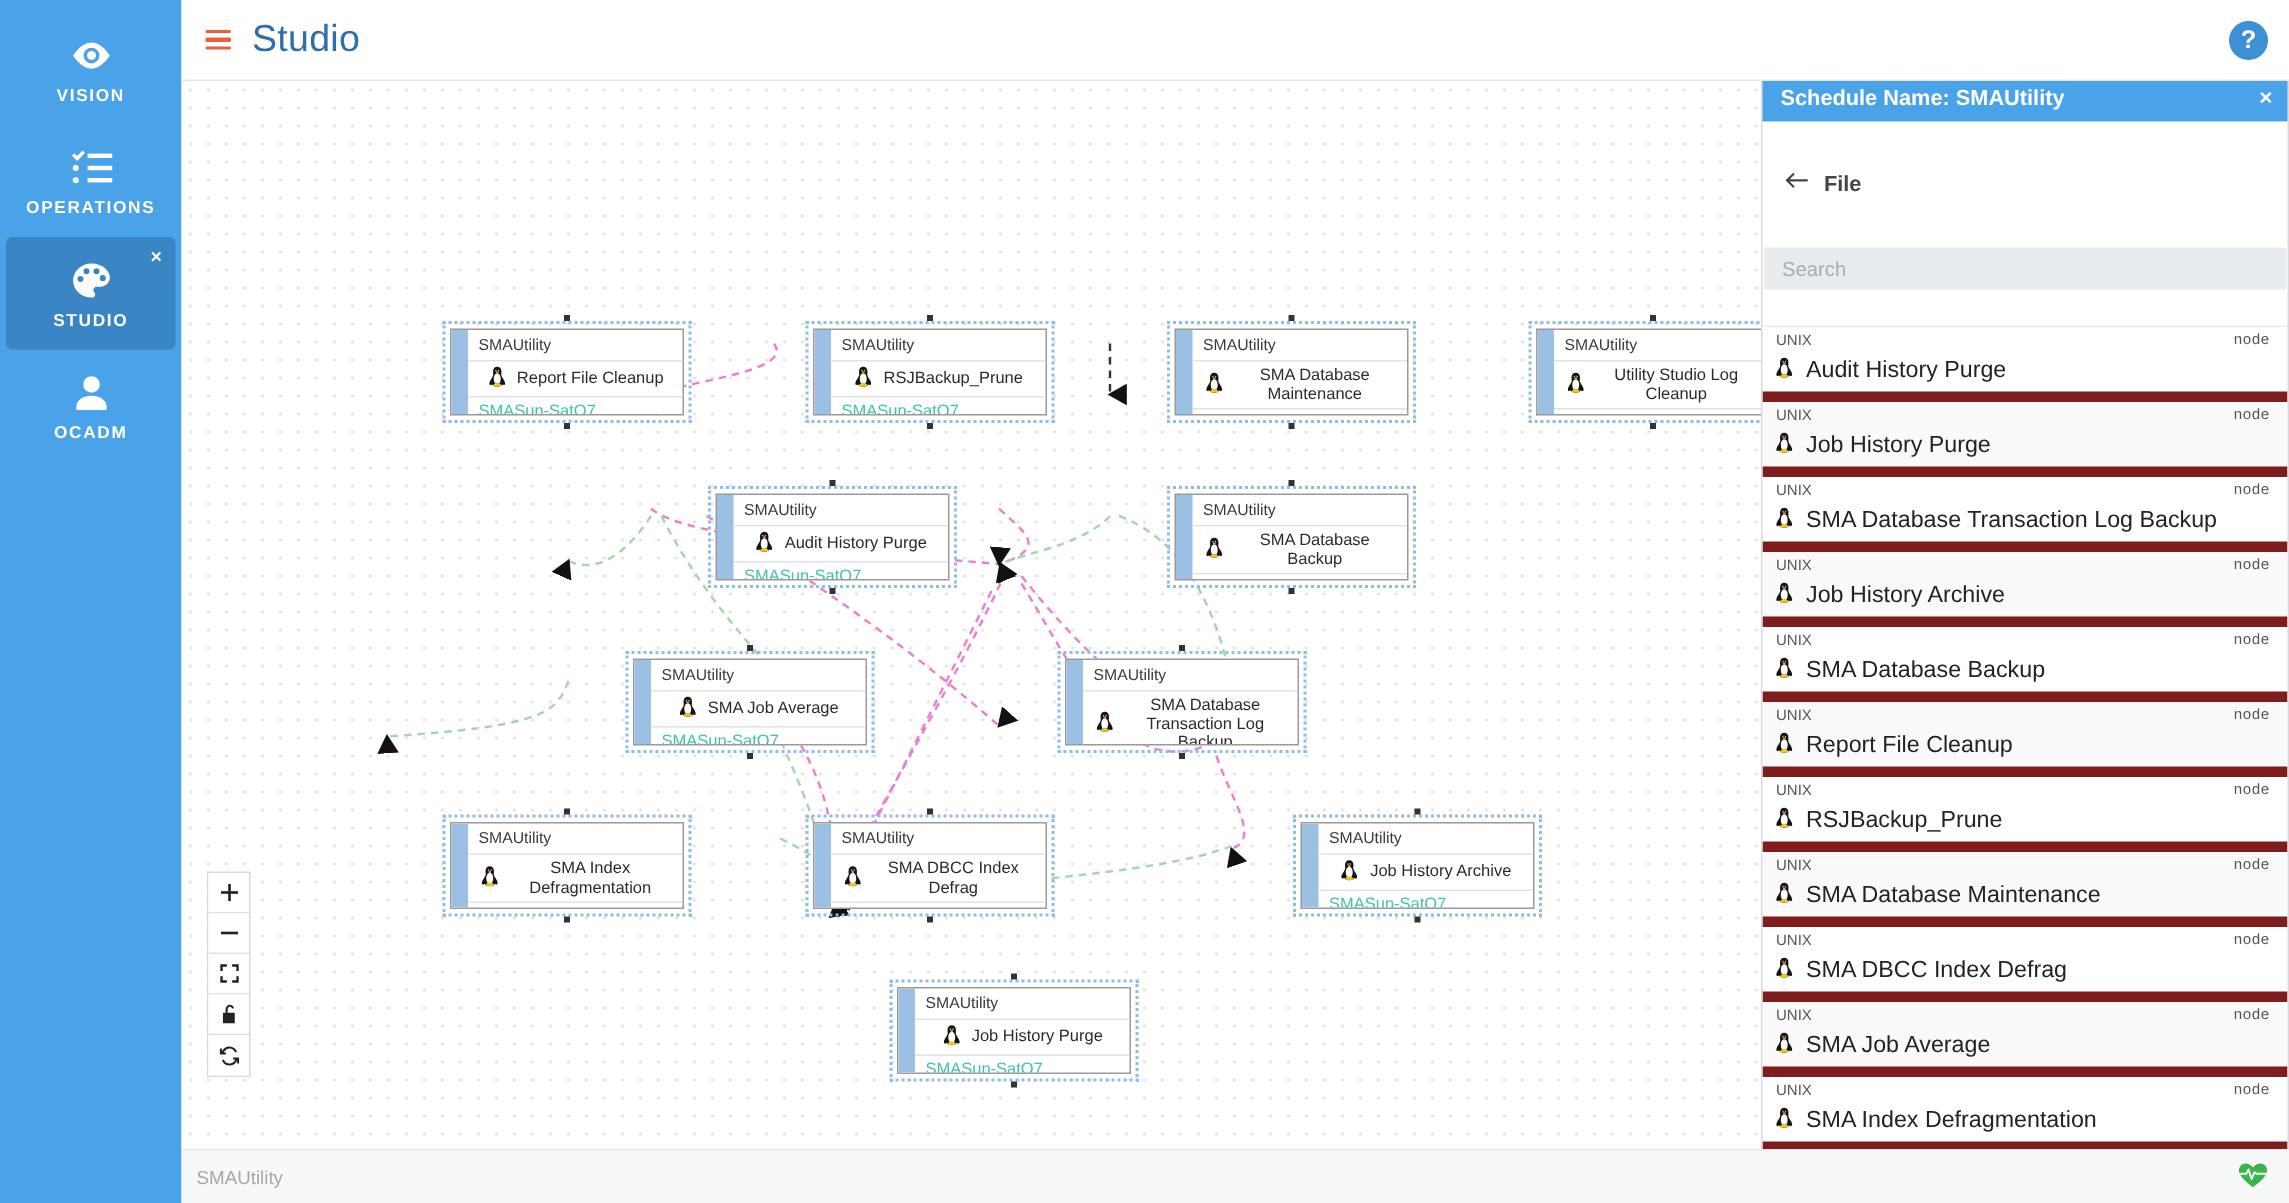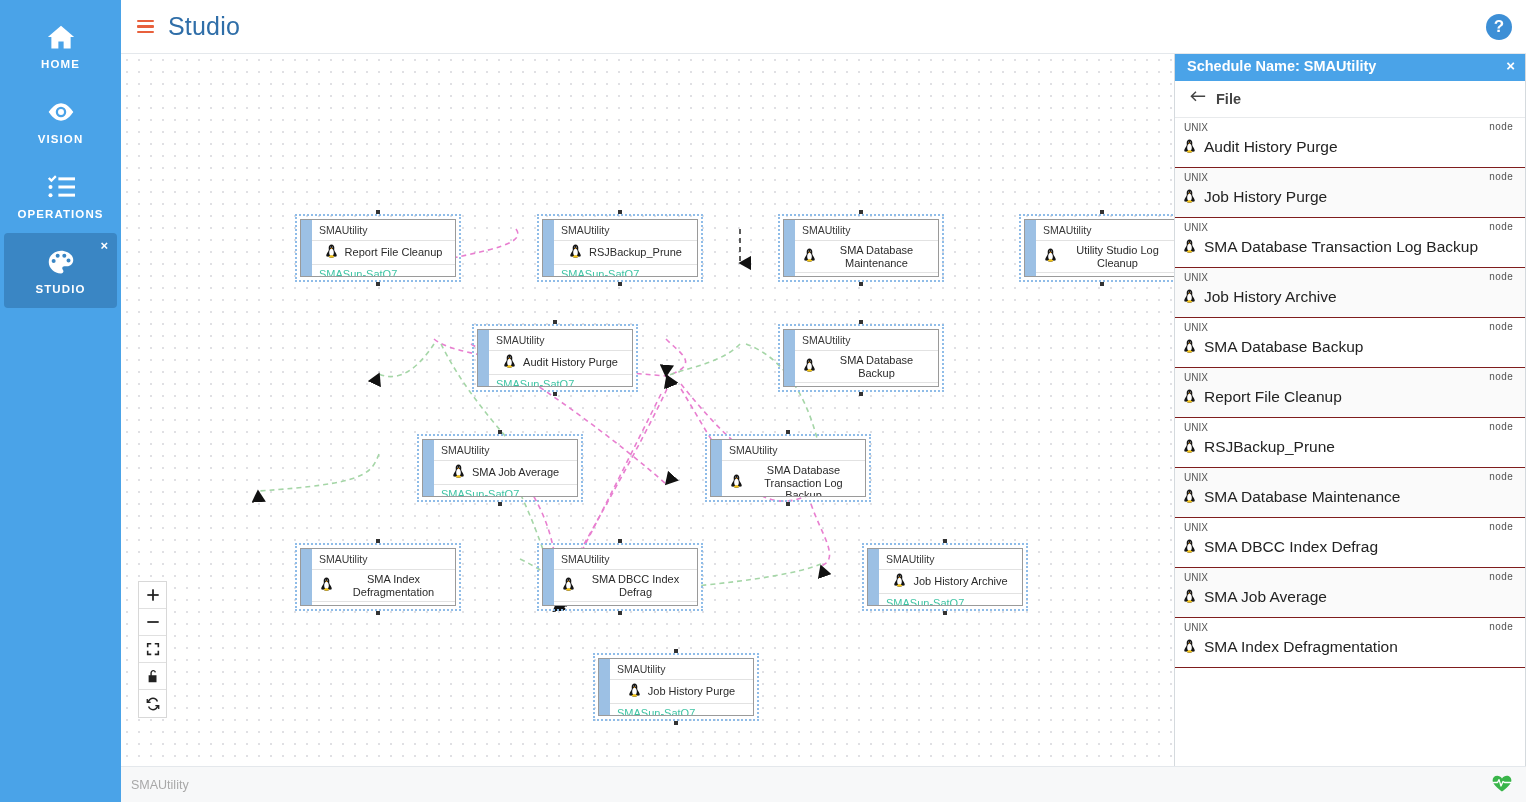--- a/index.html
+++ b/index.html
@@ -99,21 +99,21 @@
     position: absolute; left: 121px; bottom: 0; right: 0; height: 36px;
     background: #f7f8f9; border-top: 1px solid #e4e8ec;
     display: flex; align-items: center; padding: 0 14px 0 10px; z-index: 6;
   }
   #status-text { font-size: 12.5px; color: #a8a8a8; }
   #heartbeat { margin-left: auto; color: #39b54a; font-size: 17px; line-height: 1; }
 
   
   #panel {
     position: absolute; right: 0; top: 49px; width: 352px; height: 723px;
-    background: #ffffff; border: 1px solid #d5dade; display: flex; flex-direction: column; z-index: 5;
+    background: #ffffff; border: 1px solid #d5dade; display: flex; flex-direction: column; z-index: 5; gap: 24px;
   }
   #panel-head {
     height: 31px; background: #4aa3e8; color: #fff; display: flex; align-items: center;
     padding: 0 10px 0 12px; flex: 0 0 31px;
   }
   #panel-title { font-size: 14.5px; font-weight: bold; }
   #panel-close { margin-left: auto; font-size: 15px; font-weight: bold; cursor: pointer; line-height: 1; }
   #panel-back {
     height: 36px; display: flex; align-items: center; gap: 10px; padding: 0 14px;
     flex: 0 0 36px; cursor: pointer;
@@ -125,49 +125,41 @@
     padding: 0 12px; flex: 0 0 28px; cursor: text;
   }
   #search-field span { font-size: 13.5px; color: #a6adb4; }
 
   #job-list { flex: 1; overflow-y: scroll; border-top: 1px solid #e8eaec; }
   #job-list::-webkit-scrollbar { width: 11px; }
   #job-list::-webkit-scrollbar-track { background: #f2f3f4; }
   #job-list::-webkit-scrollbar-thumb { background: #bfc3c7; }
   .job-row {
     position: relative; height: 50px; padding: 4px 12px 0 8px;
-    border-bottom: 1px solid #7f1d1d; cursor: pointer;
+    border-bottom: 7px solid #7f1d1d; cursor: pointer;
   }
   .job-row:nth-child(even) { background: #fafafa; }
   .job-meta-l { position: absolute; left: 9px; top: 4px; font-size: 10px; color: #555; }
   .job-meta-r { position: absolute; right: 12px; top: 4px; font-size: 10px; color: #555; font-family: Liberation Mono, monospace; }
   .job-title { display: flex; align-items: center; gap: 8px; padding-top: 16px; }
   .job-title .tux { font-size: 15px; line-height: 1; }
   .job-title span.txt { font-size: 15.5px; color: #232323; }
 
   #panel-foot { flex: 0 0 auto; }
   .foot-btn {
     height: 32px; display: flex; align-items: center; padding: 0 14px;
     font-size: 15px; color: #222; border-top: 1px solid #e4e6e8; cursor: pointer; background: #fff;
   }
 </style>
 </head>
 <body>
 
 <div id="app">
 
   <nav id="sidebar">
-      <div class="nav-item">
-        <span class="nav-icon">
-          <svg viewBox="0 0 32 32">
-            <path d="M16 3 1 16h4v13h8v-8h6v8h8V16h4z"></path>
-          </svg>
-        </span>
-        <span class="nav-label">HOME</span>
-      </div>
       <div class="nav-item">
         <span class="nav-icon">
           <svg viewBox="0 0 32 32">
             <path d="M16 6C8 6 2 16 2 16s6 10 14 10 14-10 14-10S24 6 16 6zm0 16a6 6 0 1 1 0-12 6 6 0 0 1 0 12z"></path>
             <circle cx="16" cy="16" r="3.4"></circle>
           </svg>
         </span>
         <span class="nav-label">VISION</span>
       </div>
       <div class="nav-item">
@@ -184,20 +176,29 @@
         <span class="nav-label">OPERATIONS</span>
       </div>
       <div class="nav-item active">
         <span class="nav-icon">
           <svg viewBox="0 0 32 32">
             <path d="M16 3C8.3 3 2 8.8 2 16s6.3 13 14 13c1.8 0 2.8-1.1 2.8-2.4 0-.7-.3-1.2-.7-1.7-.4-.5-.7-1-.7-1.7 0-1.3 1.1-2.4 2.5-2.4h2.9c4 0 7.2-3.2 7.2-7.2C30 8.2 23.7 3 16 3zM7.6 17.2a2.3 2.3 0 1 1 0-4.6 2.3 2.3 0 0 1 0 4.6zm4.6-6a2.3 2.3 0 1 1 0-4.6 2.3 2.3 0 0 1 0 4.6zm7.6 0a2.3 2.3 0 1 1 0-4.6 2.3 2.3 0 0 1 0 4.6zm4.8 5.3a2.3 2.3 0 1 1 0-4.6 2.3 2.3 0 0 1 0 4.6z"></path>
           </svg>
         </span>
         <span class="nav-label">STUDIO</span>
         <span class="nav-close">×</span>
+      </div>
+      <div class="nav-item">
+        <span class="nav-icon">
+          <svg viewBox="0 0 32 32">
+            <circle cx="16" cy="9.5" r="6.3"></circle>
+            <path d="M16 18c-6.4 0-11.5 3.6-11.5 8v3h23v-3c0-4.4-5.1-8-11.5-8z"></path>
+          </svg>
+        </span>
+        <span class="nav-label">OCADM</span>
       </div>
     </nav>
 
   <header id="topbar">
     <div id="hamburger">
         <i></i>
         <i></i>
         <i></i>
       </div>
     <div id="page-title">Studio</div>
@@ -587,20 +588,23 @@
       <span id="panel-close">×</span>
     </div>
     <div id="panel-back">
       <span>
         <svg viewBox="0 0 20 16">
             <path d="M7.6,1.2L8.8,2.4L4.9,6.3H19v1.7H4.9l3.9,3.9l-1.2,1.2L1.6,7.1L7.6,1.2z"></path>
           </svg>
       </span>
       <span id="back-label">File</span>
     </div>
+    <div id="search-field">
+      <span>Search</span>
+    </div>
     <div id="job-list">
         <div class="job-row">
           <span class="job-meta-l">UNIX</span>
           <span class="job-meta-r">node</span>
           <div class="job-title">
             <span class="tux"><svg width="13" height="15" viewBox="0 0 26 30" aria-hidden="true">
                 <path d="M13 1c-3.4 0-5.6 2.6-5.6 6.3 0 2 .2 3 .2 4.4 0 1.6-1.1 3.1-2.2 4.9C4 18.8 2.5 21 2.5 23.2c0 1.3.7 2.1 1.8 2.1.8 0 1.5-.3 2.2-.7.3 1.6 2.6 2.9 6.5 2.9s6.2-1.3 6.5-2.9c.7.4 1.4.7 2.2.7 1.1 0 1.8-.8 1.8-2.1 0-2.2-1.5-4.4-2.9-6.6-1.1-1.8-2.2-3.3-2.2-4.9 0-1.4.2-2.4.2-4.4C18.6 3.6 16.4 1 13 1z" fill="#141414"></path>
                 <path d="M13 9.5c-2.6 0-4.6 3.2-4.6 7.4 0 2.6.8 5 2 6.4h5.2c1.2-1.4 2-3.8 2-6.4 0-4.2-2-7.4-4.6-7.4z" fill="#ffffff"></path>
                 <path d="M13 22.6c-2.4 0-4.5 1.2-5.6 2.6.6 1.3 2.8 2.3 5.6 2.3s5-1 5.6-2.3c-1.1-1.4-3.2-2.6-5.6-2.6z" fill="#f5c518"></path>
                 <path d="M13 3.4c-1.7 0-3 1.4-3 3.2 0 1.3.7 2.4 1.7 2.9.4.2.9.3 1.3.3s.9-.1 1.3-.3c1-.5 1.7-1.6 1.7-2.9 0-1.8-1.3-3.2-3-3.2z" fill="#141414"></path>

